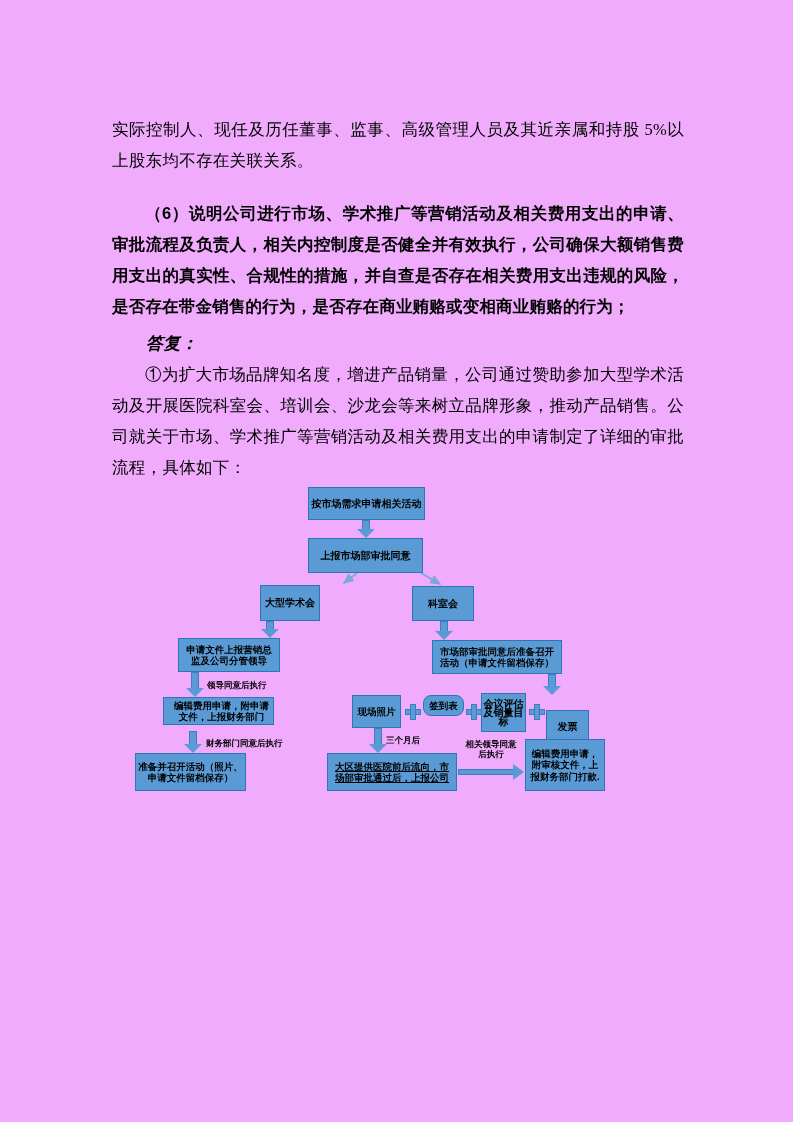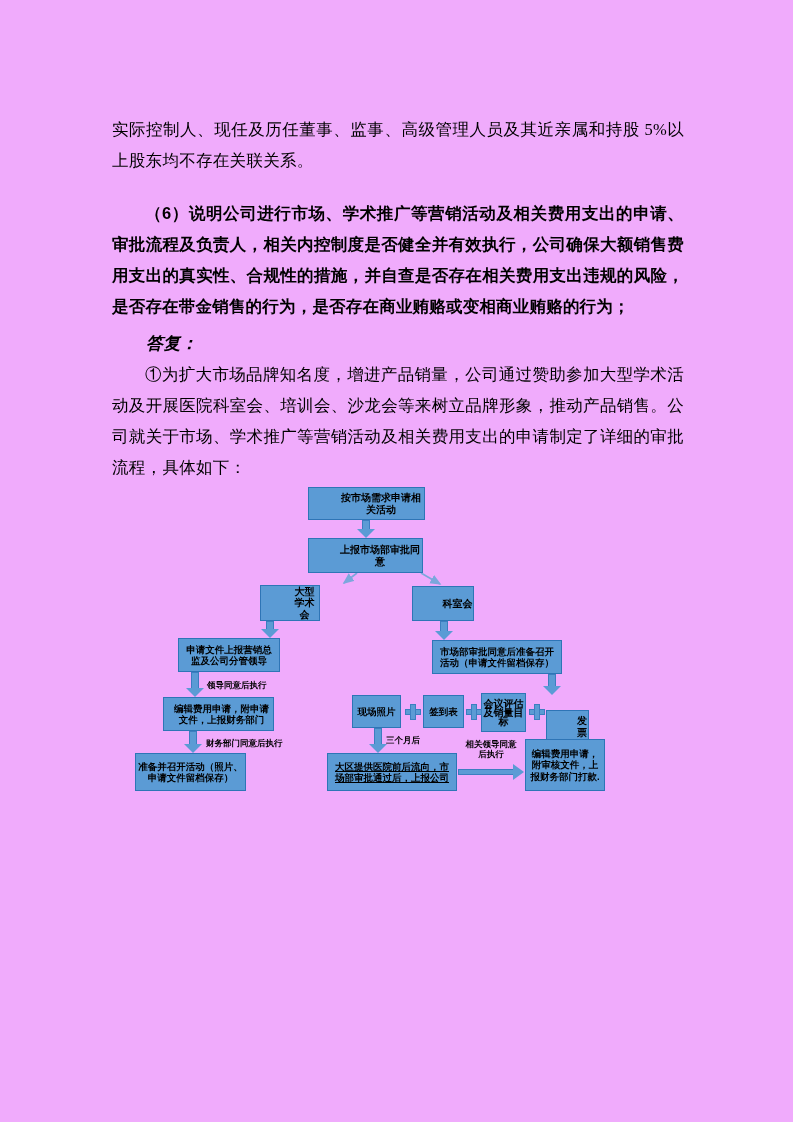--- a/index.html
+++ b/index.html
@@ -38,21 +38,21 @@
     background:#5b9bd5;
     border:1.5px solid #2e75b6;
     box-sizing:border-box;
     color:#000;
     font-weight:700;
     font-size:9.5px;line-height:11.5px;
     display:flex;align-items:center;justify-content:center;
     text-align:center;
     white-space:pre-line;
   }
-  .fc-box.lg{font-size:10px;padding-left:29px;}
+  .fc-box.lg{font-size:10px;}
   .fc-box.sm{font-size:10px;line-height:9px;}
   .fc-arrow-down{position:absolute;width:18px;}
   .fc-arrow-down .shaft{
     position:absolute;left:5px;right:5px;top:0;bottom:8px;
     background:#5b9bd5;border:1px solid #3c7ec0;border-bottom:none;box-sizing:border-box;
   }
   .fc-arrow-down .head{
     position:absolute;left:0;bottom:0;width:0;height:0;
     border-left:9px solid transparent;border-right:9px solid transparent;
     border-top:9px solid #5b9bd5;
@@ -109,29 +109,29 @@
     <div class="fc-box lg" style="left:150px;top:105px;width:60px;height:36px;">大型学术会</div>
 
     <div class="fc-box lg" style="left:302px;top:106px;width:62px;height:35px;">科室会</div>
 
     <div class="fc-box" style="left:68px;top:158px;width:102px;height:34px;">申请文件上报营销总
 监及公司分管领导</div>
 
     <div class="fc-box" style="left:322px;top:160px;width:130px;height:34px;">市场部审批同意后准备召开
 活动（申请文件留档保存）</div>
 
-    <div class="fc-box" style="left:53px;top:217px;width:111px;height:34px;padding-left:6px;">编辑费用申请，附申请
+    <div class="fc-box" style="left:53px;top:217px;width:111px;height:28px;padding-left:6px;">编辑费用申请，附申请
 文件，上报财务部门</div>
 
     <div class="fc-box" style="left:25px;top:273px;width:111px;height:38px;">准备并召开活动（照片、
 申请文件留档保存）</div>
 
     <div class="fc-box" style="left:242px;top:215px;width:49px;height:33px;">现场照片</div>
 
-    <div class="fc-box" style="left:313px;top:215px;width:41px;height:33px;">签到表</div>
+    <div class="fc-box" style="left:313px;top:215px;width:41px;height:21px;border-radius:8px;">签到表</div>
 
     <div class="fc-box sm" style="left:371px;top:213px;width:45px;height:39px;">会议评估
 及销量目
 标</div>
 
     <div class="fc-box lg" style="left:436px;top:230px;width:43px;height:33px;">发票</div>
 
     <div class="fc-box" style="left:217px;top:273px;width:130px;height:38px;text-decoration:underline;">大区提供医院前后流向，市
 场部审批通过后，上报公司</div>
 

